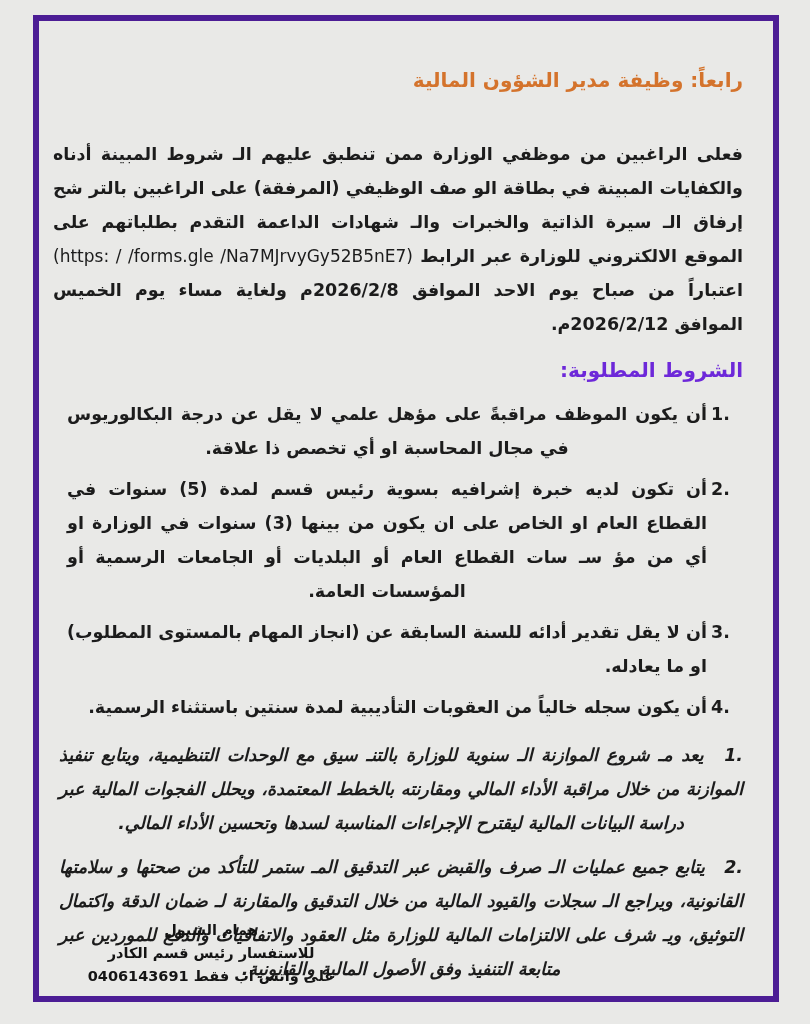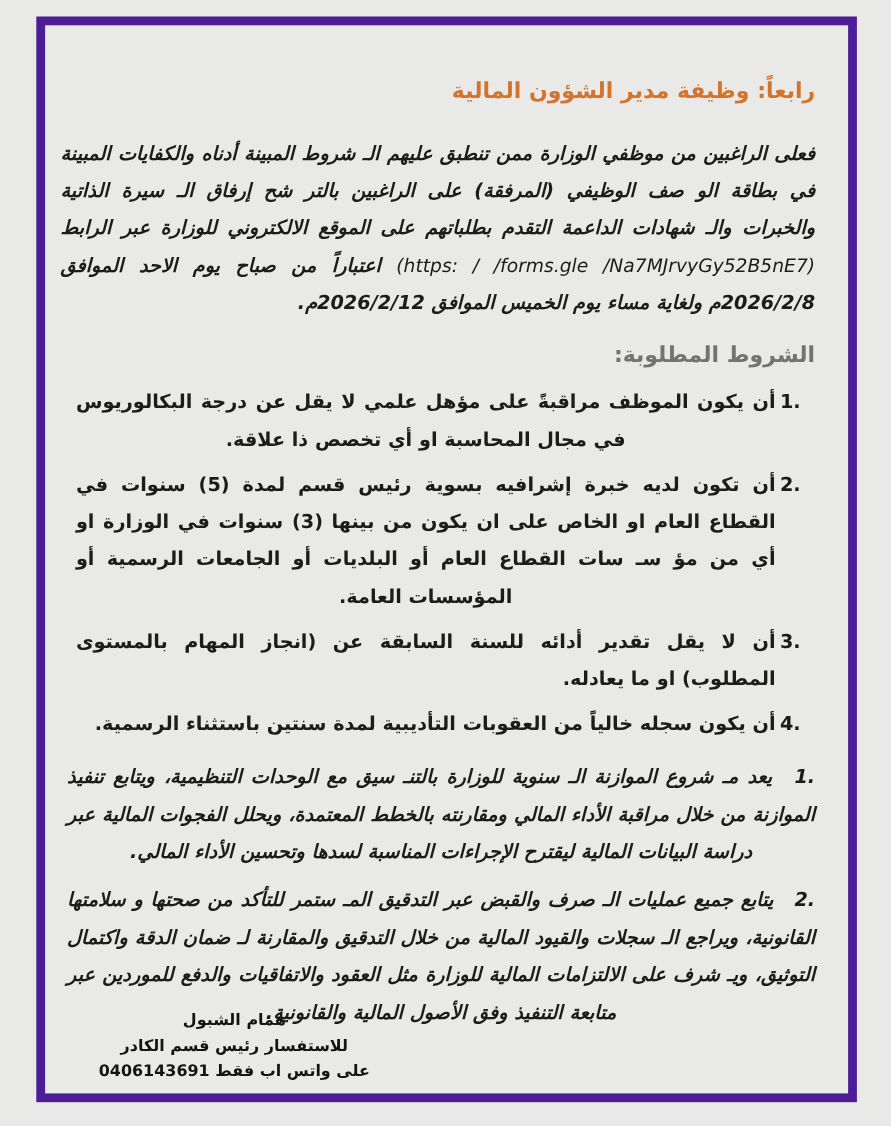--- a/index.html
+++ b/index.html
@@ -5,46 +5,45 @@
   html,body{margin:0;padding:0;}
   body{
     width:810px;height:1024px;position:relative;
     background:#e9e9e7;
     font-family:"DejaVu Sans",sans-serif;
     -webkit-font-smoothing:antialiased;
   }
   .frame{
     position:absolute;left:33px;top:15px;
     width:746px;height:987px;box-sizing:border-box;
-    border:8px solid #4c1d95;
+    border:6px solid #4c1d95;
     overflow:hidden;
   }
   .content{
     direction:rtl;
     padding:46px 30px 0 14px;
     color:#1c1c1c;
     font-weight:bold;
   }
   .title{
     margin:0;font-size:20px;line-height:26px;
     color:#d4732c;text-align:right;
   }
   .intro{
-    margin:28px 0 0 0;
+    margin:44px 0 0 0;
     font-size:17.5px;line-height:34px;
     text-align:justify;
-    font-style:italic;
   }
   .url{
     font-weight:normal;font-size:17px;
     unicode-bidi:isolate;
   }
   .sec-heading{
     margin:16px 0 0 0;font-size:20px;line-height:26px;
-    color:#737373;text-align:right;
+    color:#6d28d9;text-align:right;
   }
   .list{margin-top:14px;}
   .ritem{
     display:flex;align-items:flex-start;
     font-size:17.5px;line-height:34px;
     margin:0 0 7px 0;padding-left:14px;
   }
   .ritem .num{flex:none;width:32px;unicode-bidi:isolate;}
   .ritem .itext{flex:1;text-align:justify;margin-right:4px;}
   .last-center{text-align-last:center;}

